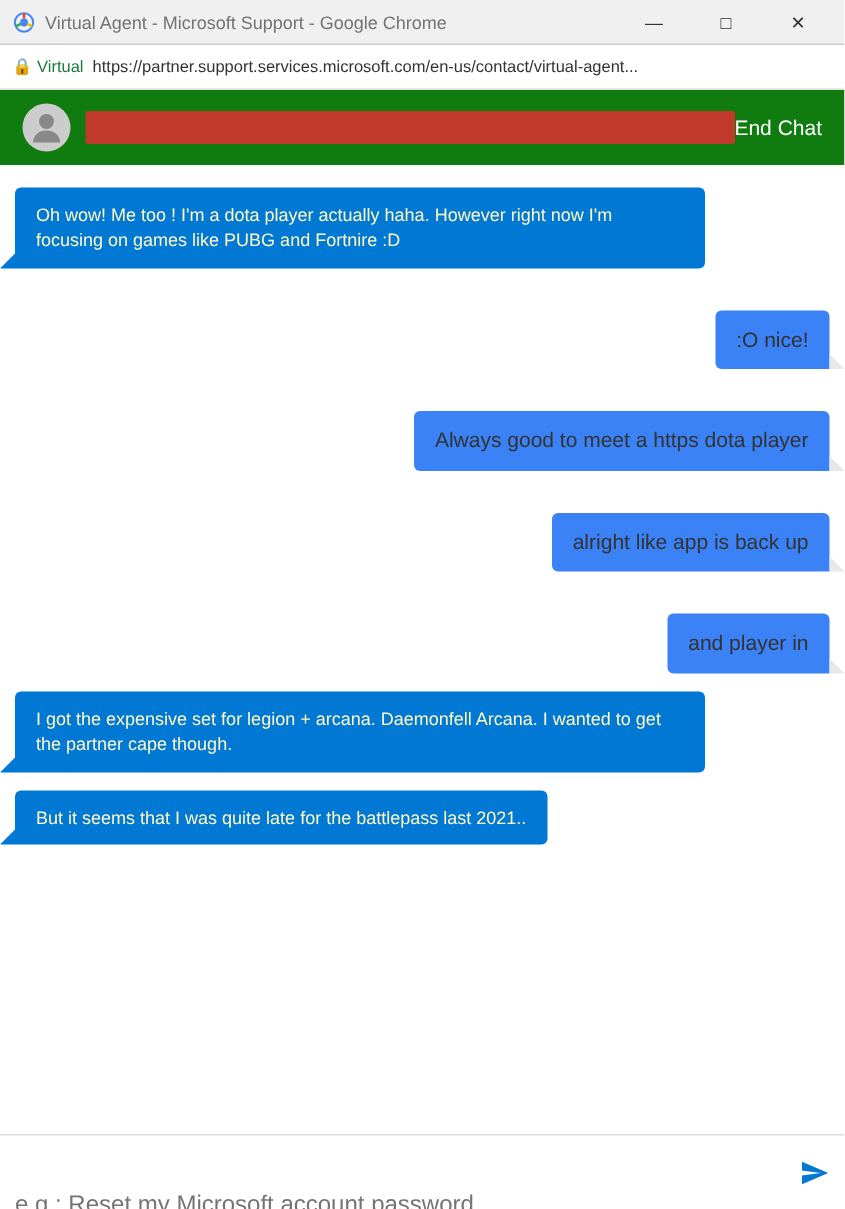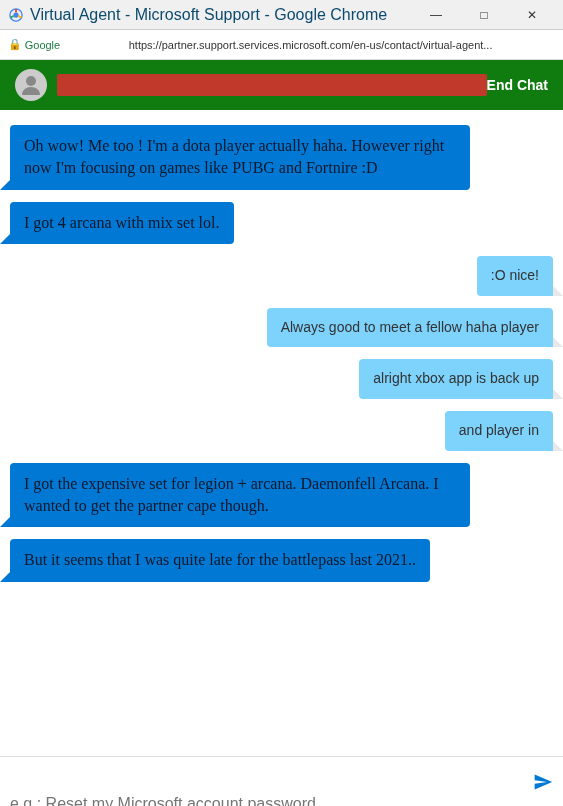--- a/index.html
+++ b/index.html
@@ -27,22 +27,22 @@
     .title-bar-icon {
       width: 16px;
       height: 16px;
       margin-right: 6px;
       display: flex;
       align-items: center;
       justify-content: center;
     }
     .title-bar-icon svg { width: 14px; height: 14px; }
     .title-bar-title {
-      font-size: 16px;
-      color: #0c4a6e;
+      font-size: 12px;
+      color: #737373;
       flex: 1;
     }
     .title-bar-controls {
       display: flex;
       gap: 2px;
     }
     .title-bar-btn {
       width: 46px;
       height: 30px;
       display: flex;
@@ -75,21 +75,20 @@
       white-space: nowrap;
     }
     .lock-icon { font-size: 11px; }
     .address-url {
       font-size: 11px;
       color: #333;
       flex: 1;
       overflow: hidden;
       text-overflow: ellipsis;
       white-space: nowrap;
-      text-align: center;
     }
 
     
     .chat-header {
       height: 50px;
       background: #107c10;
       display: flex;
       align-items: center;
       padding: 0 15px;
       flex-shrink: 0;
@@ -110,21 +109,21 @@
       color: #fff;
       font-size: 12px;
       padding: 3px 8px;
       border-radius: 2px;
       flex: 1;
       height: 22px;
     }
     .end-chat-btn {
       color: #fff;
       font-size: 14px;
-      font-weight: 700;
+      font-weight: 400;
       background: transparent;
       border: none;
       cursor: pointer;
       margin-left: auto;
     }
 
     
     .chat-area {
       flex: 1;
       overflow-y: auto;
@@ -142,55 +141,55 @@
 
     
     .msg-left {
       display: flex;
       align-items: flex-end;
       max-width: 480px;
       align-self: flex-start;
     }
     .msg-left .bubble {
       background: #0078d4;
-      color: #0f172a;
+      color: #fef9c3;
       border-radius: 4px 4px 4px 0;
       padding: 10px 14px;
-      font-size: 16px;
+      font-size: 12px;
       line-height: 1.4;
       position: relative;
       max-width: 460px;
-      font-family: Liberation Serif, serif;
     }
     .msg-left .bubble::before {
       content: '';
       position: absolute;
       bottom: 0;
       left: -10px;
       width: 0;
       height: 0;
       border-top: 10px solid transparent;
       border-right: 10px solid #0078d4;
     }
 
     .msg-right {
       display: flex;
       align-items: flex-end;
       align-self: flex-end;
       max-width: 400px;
     }
     .msg-right .bubble {
-      background: #7dd3fc;
+      background: #3b82f6;
       color: #333;
       border-radius: 4px 4px 0 4px;
       padding: 10px 14px;
       font-size: 14px;
       line-height: 1.4;
       position: relative;
       max-width: 400px;
+      margin-top: 16px;
     }
     .msg-right .bubble::after {
       content: '';
       position: absolute;
       bottom: 0;
       right: -10px;
       width: 0;
       height: 0;
       border-top: 10px solid transparent;
       border-left: 10px solid #e8e8e8;
@@ -245,51 +244,48 @@
   <div class="title-bar-controls">
     <button class="title-bar-btn">—</button>
     <button class="title-bar-btn">□</button>
     <button class="title-bar-btn close">✕</button>
   </div>
 </div>
 
 <div class="address-bar">
   <div class="secure-badge">
     <span class="lock-icon">🔒</span>
-    <span>Google</span>
+    <span>Virtual</span>
   </div>
   <span class="address-url">https://partner.support.services.microsoft.com/en-us/contact/virtual-agent...</span>
 </div>
 
 <div class="chat-header">
   <div class="avatar-circle">
     <svg width="20" height="22" viewBox="0 0 20 22" fill="none">
       <circle cx="10" cy="7" r="5" fill="#888"></circle>
       <path d="M1 21c0-5 4-8 9-8s9 3 9 8" fill="#888"></path>
     </svg>
   </div>
   <div class="user-name-box"></div>
   <button class="end-chat-btn">End Chat</button>
 </div>
 
 <div class="chat-area" id="chat-area">
 <div class="msg-left">
       <div class="bubble">Oh wow! Me too ! I'm a dota player actually haha. However right now I'm focusing on games like PUBG and Fortnire :D</div>
     </div>
-    <div class="msg-left">
-      <div class="bubble">I got 4 arcana with mix set lol.</div>
-    </div>
     <div class="msg-right">
       <div class="bubble">:O nice!</div>
     </div>
     <div class="msg-right">
-      <div class="bubble">Always good to meet a fellow haha player</div>
+      <div class="bubble">Always good to meet a https dota player</div>
     </div>
     <div class="msg-right">
-      <div class="bubble">alright xbox app is back up</div>
+      <div class="bubble">alright like app is back up</div>
     </div>
     <div class="msg-right">
       <div class="bubble">and player in</div>
     </div>
     <div class="msg-left">
       <div class="bubble">I got the expensive set for legion + arcana. Daemonfell Arcana. I wanted to get the partner cape though.</div>
     </div>
     <div class="msg-left">
       <div class="bubble">But it seems that I was quite late for the battlepass last 2021..</div>
     </div>

